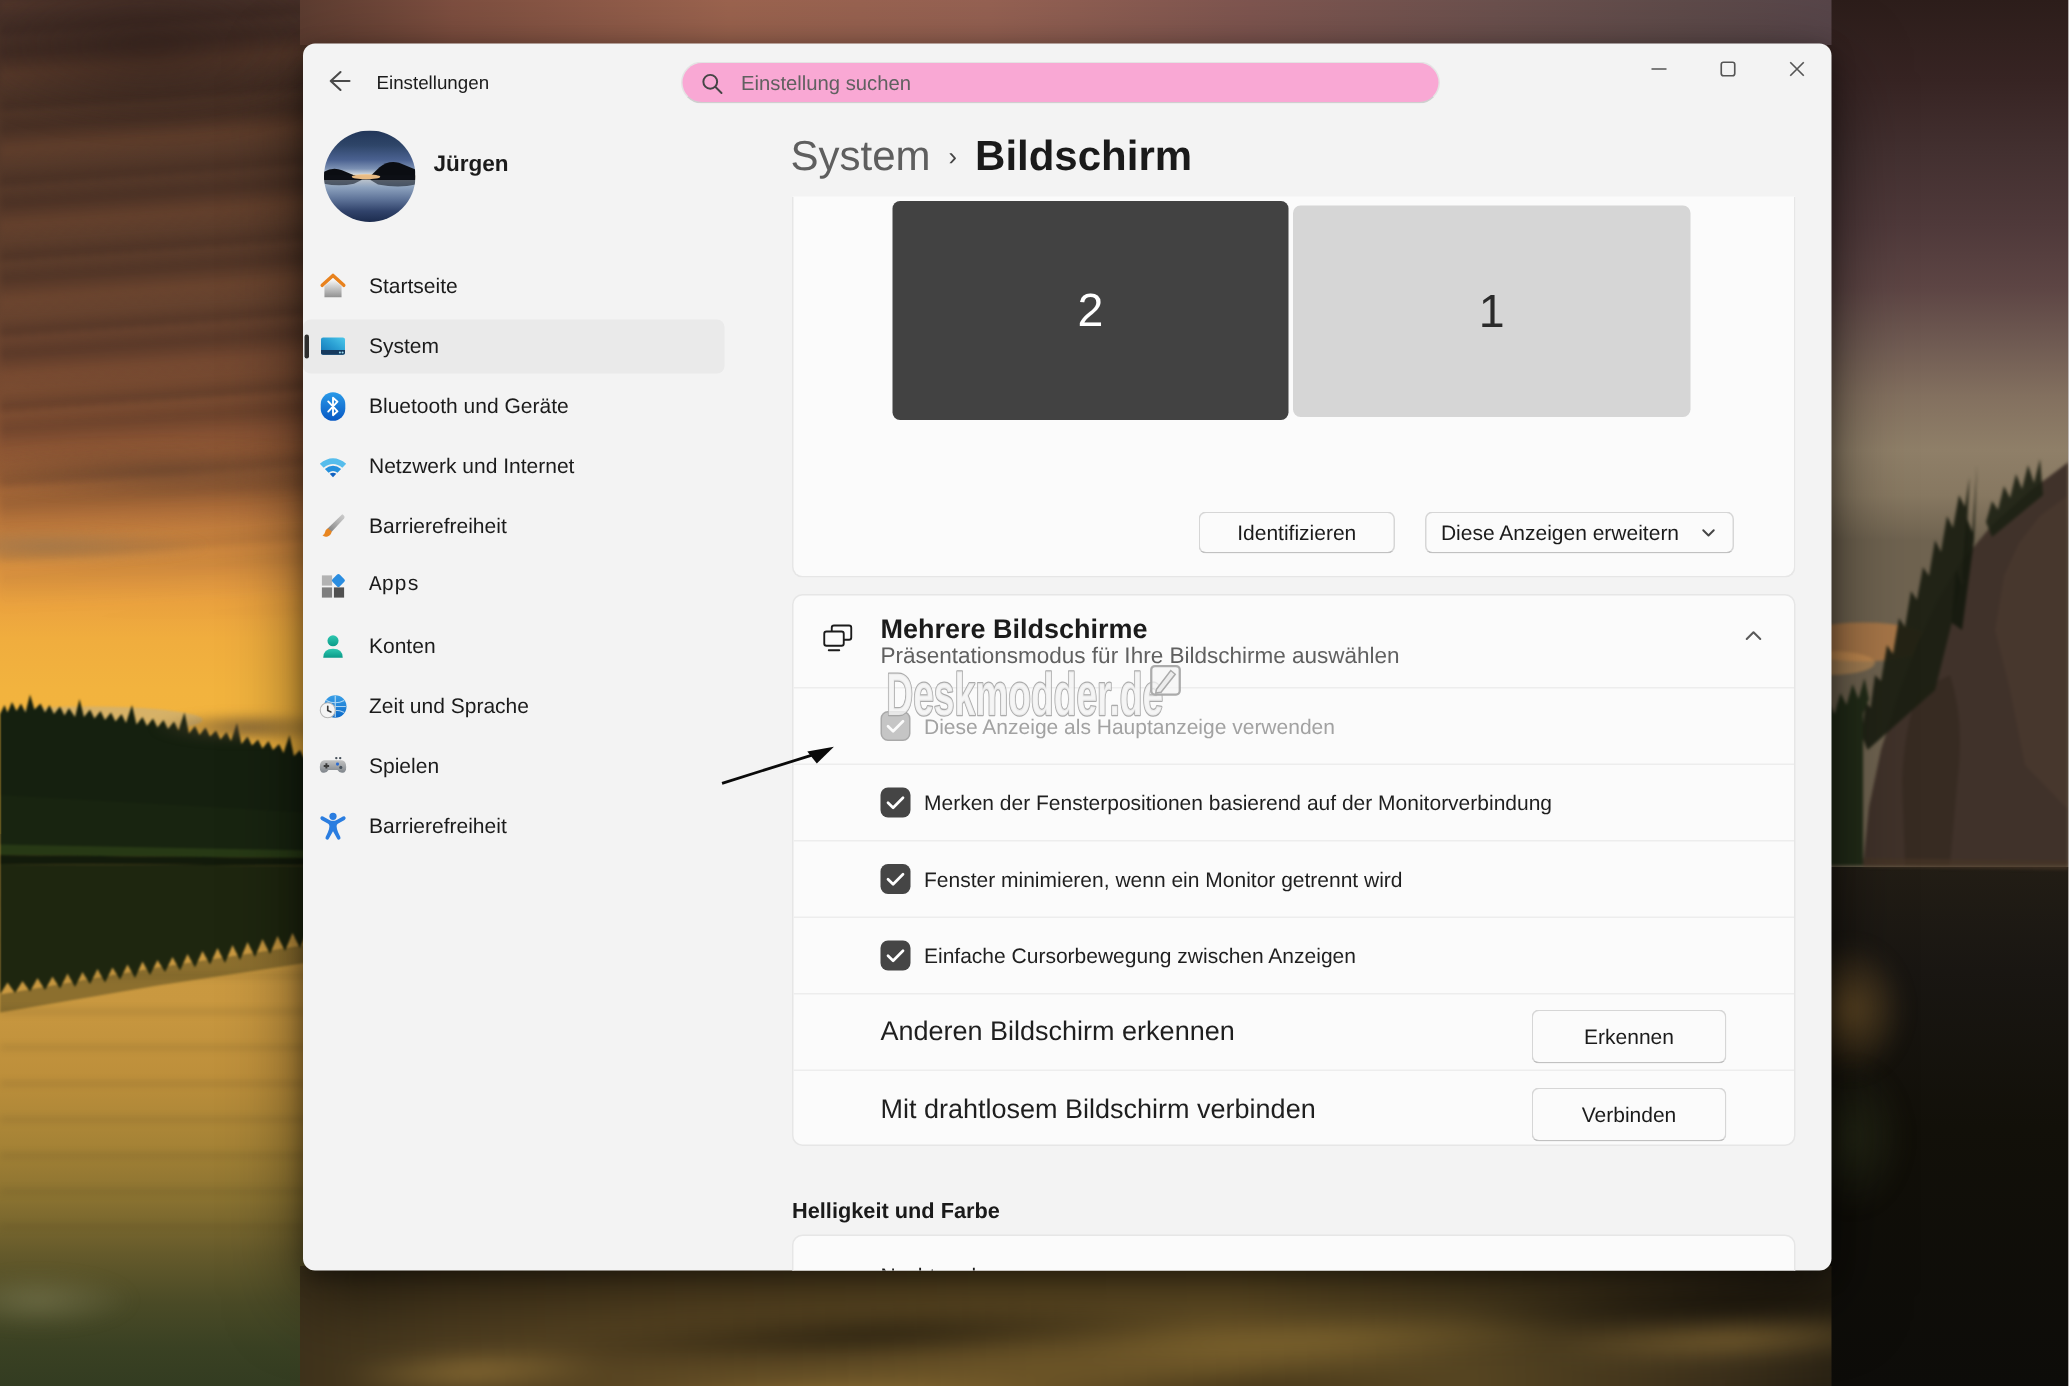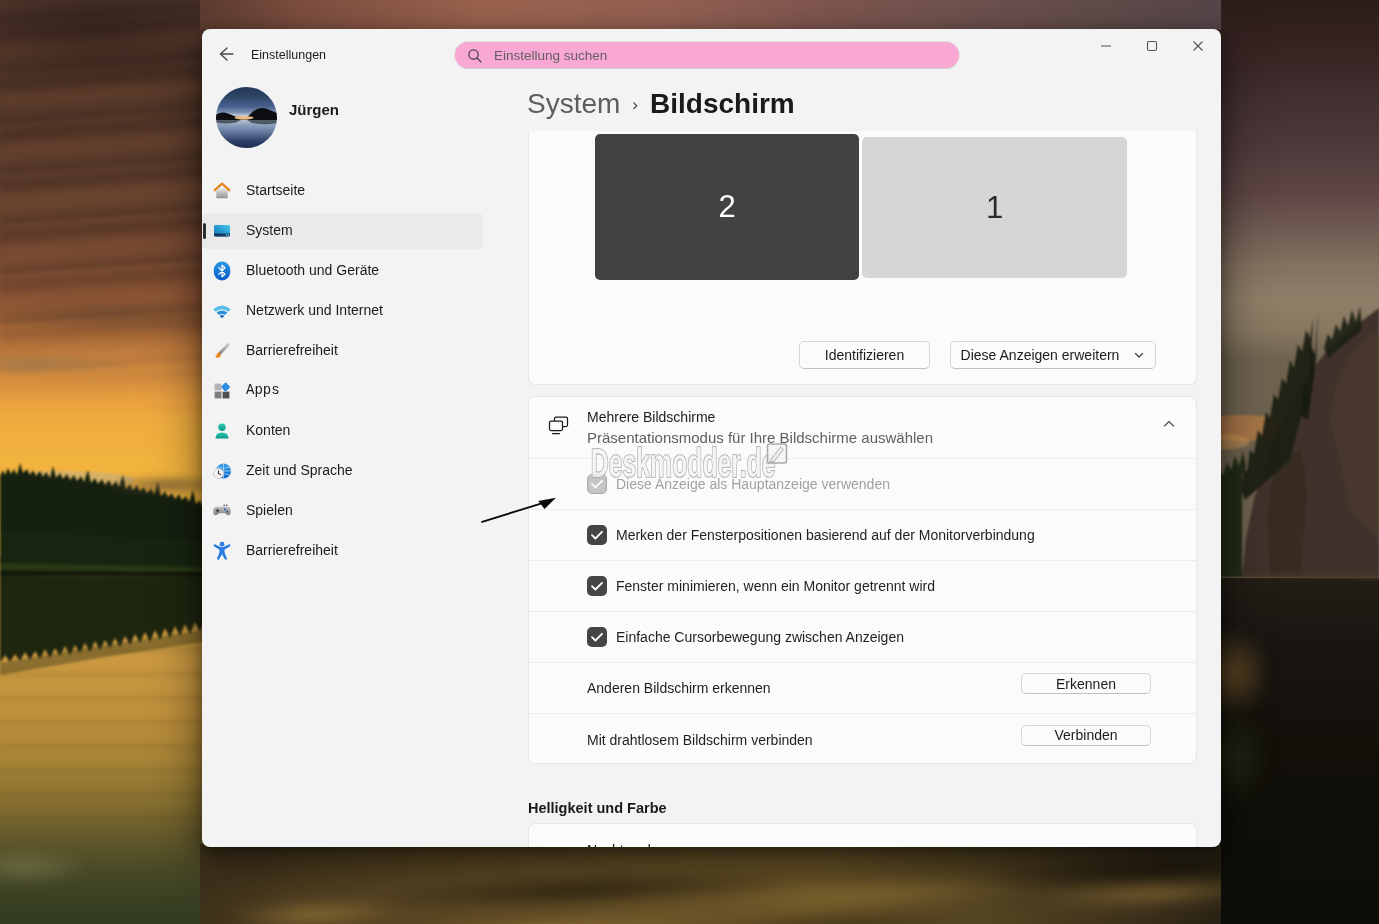--- a/index.html
+++ b/index.html
@@ -115,25 +115,25 @@
 #b-ext .chev { margin-left:14px; }
 
 #card-multi { top:367px; height:368px; }
 .hrow { position:absolute; left:0; width:100%; }
 .rowline { border-top:1px solid #ededed; }
 .cb { position:absolute; left:58px; top:50%; margin-top:-10px; width:20px; height:20px; border-radius:5px; }
 .cb.on { background:#454545; }
 .cb.dis { background:#c5c5c5; border:1px solid #a9a9a9; } .cb.dis svg {left:1px;top:1px;}
 .cb svg { position:absolute; left:2px; top:2px; }
 .rowtx { position:absolute; left:87px; top:50%; transform:translateY(-50%); font-size:14px; color:#1f1f1f; white-space:nowrap; }
-.rowtx2 { position:absolute; left:58px; top:50%; transform:translateY(-50%); font-size:14px; color:#1f1f1f; white-space:nowrap; }
+.rowtx2 { position:absolute; left:58px; top:50%; transform:translateY(-50%); font-size:18px; color:#1f1f1f; white-space:nowrap; }
 .dis-t { color:#a2a2a2; }
-.rbtn { position:absolute; right:45px; top:50%; margin-top:-15px; width:130px; height:21px; }
-
-#mtitle { position:absolute; left:58px; top:12px; font-size:14px; }
+.rbtn { position:absolute; right:45px; top:50%; margin-top:-15px; width:130px; height:36px; }
+
+#mtitle { position:absolute; left:58px; top:12px; font-size:18px;font-weight:bold; }
 #msub { position:absolute; left:58px; top:32px; font-size:15px; color:#606060; }
 #micon { position:absolute; left:18px; top:17px; }
 #mchev { position:absolute; right:20px; top:20px; }
 
 #sect2 { left:326px; top:771px; font-size:14.5px; font-weight:bold; color:#1a1a1a; }
 #card-night { top:794px; height:60px; border-radius:7px; }
 #ntx { position:absolute; left:58px; top:18px; font-size:14px; }
 
 
 #wm { left:589px; top:436px; width:230px; height:52px; z-index:40; }

